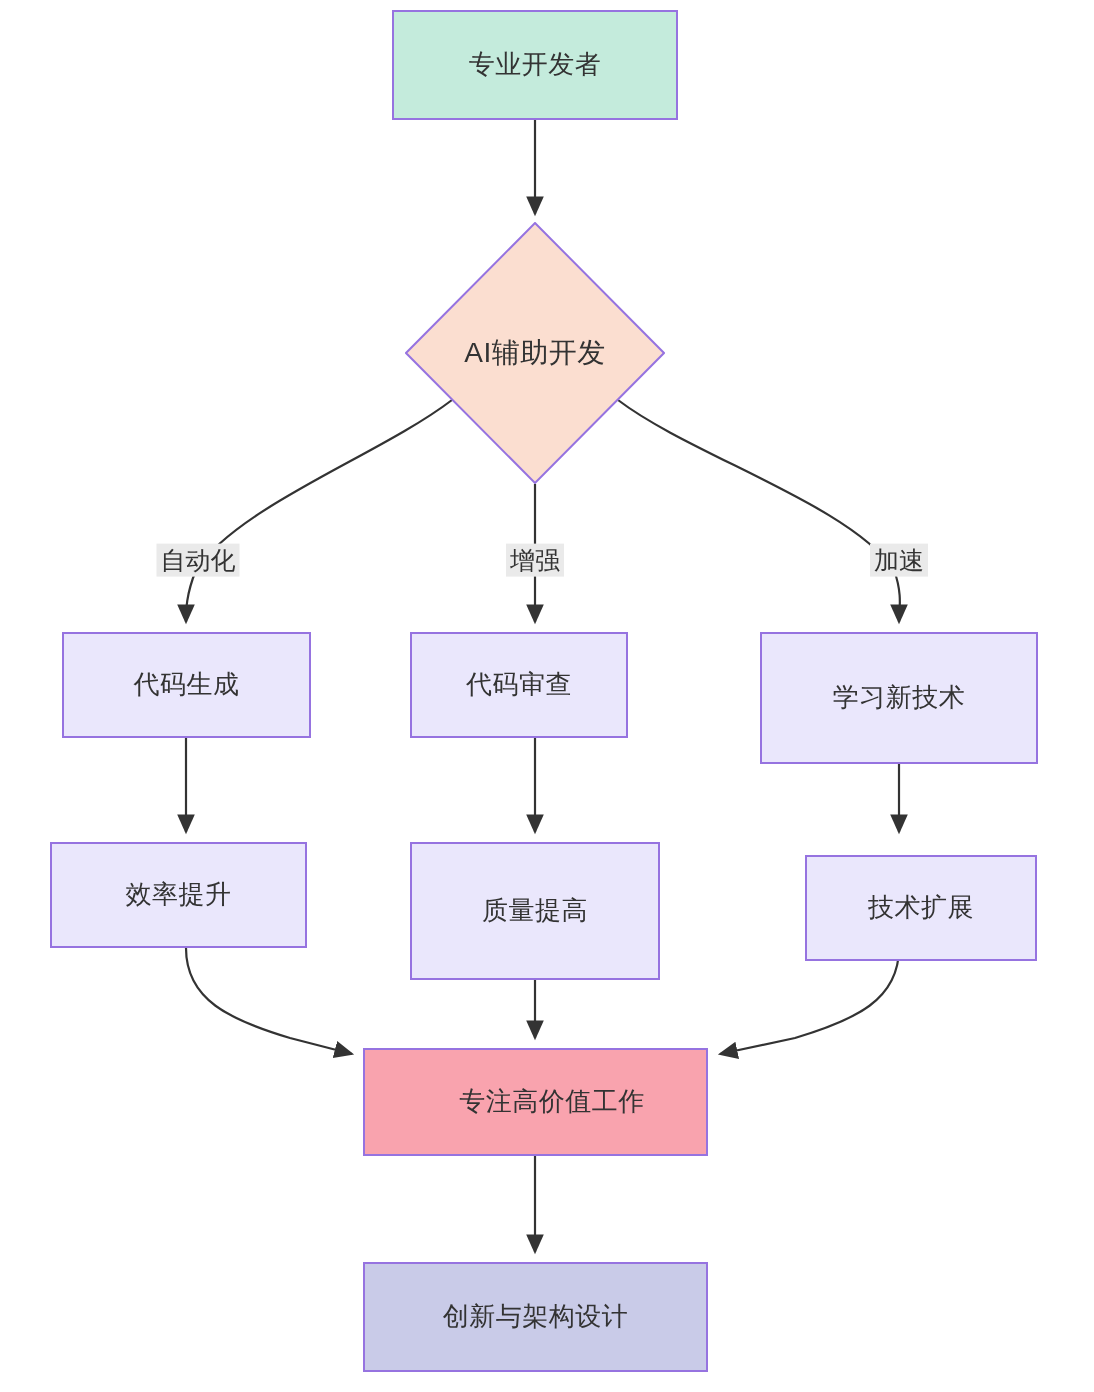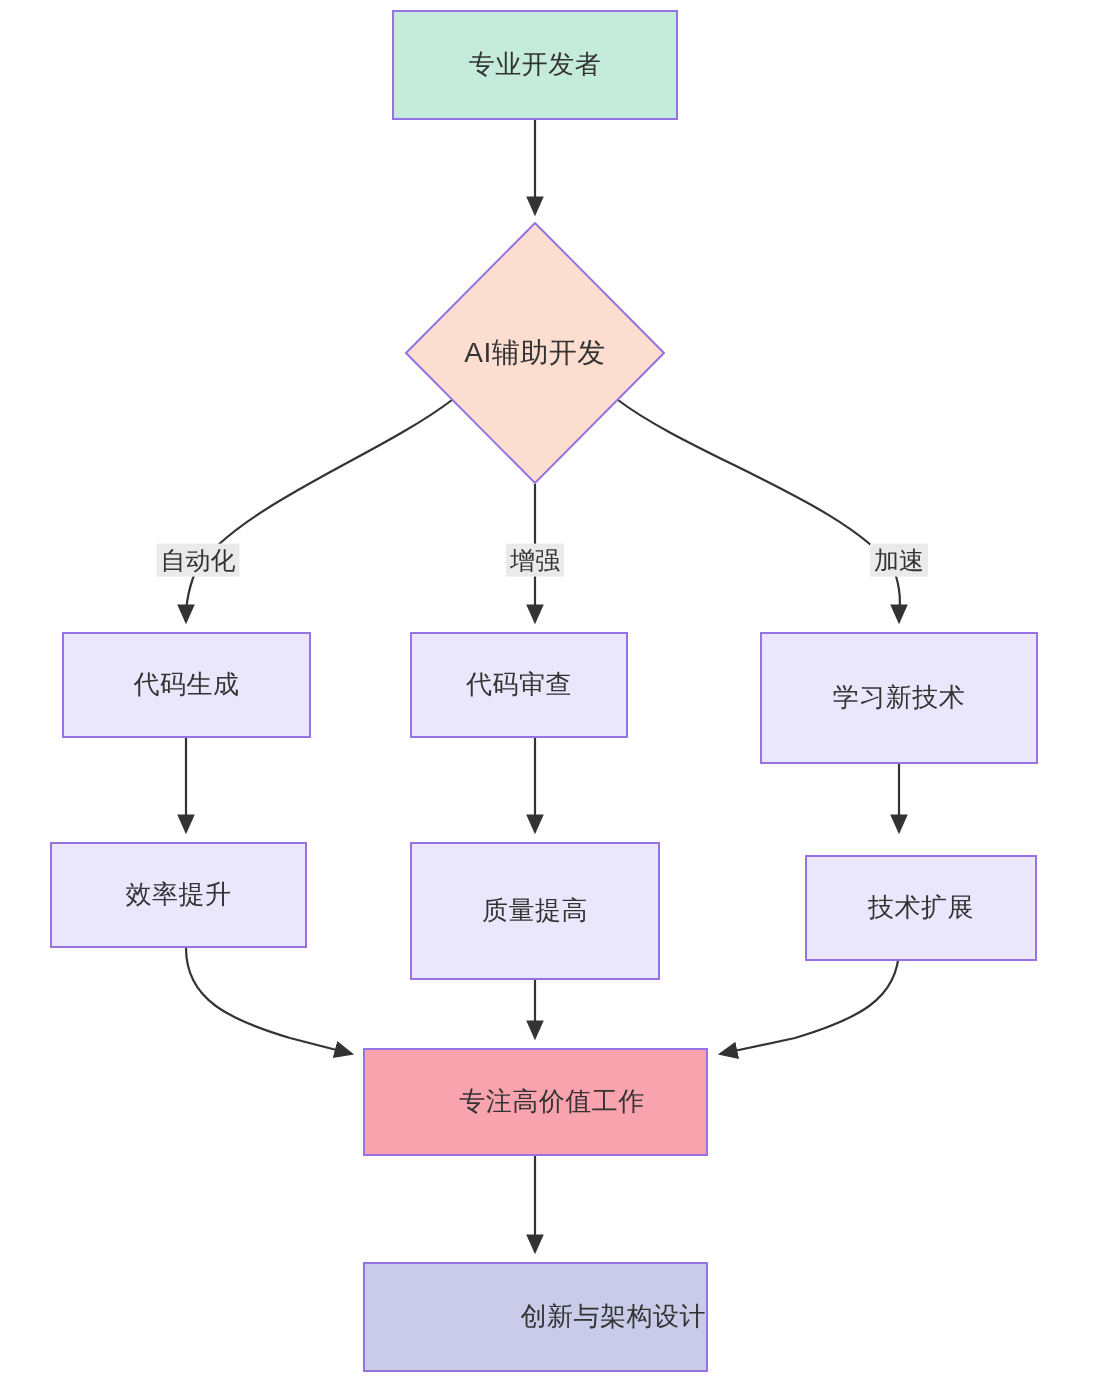--- a/index.html
+++ b/index.html
@@ -34,21 +34,21 @@
     font-size: 26px;
     line-height: 1.2;
     letter-spacing: 0.5px;
     white-space: nowrap;
   }
   .node-label { pointer-events: none; }
 
   .n-start   { background: #c4ebdc; }
   .n-process { background: #eae7fc; }
   .n-focus   { background: #f9a3ae; padding-left: 33px; }
-  .n-final   { background: #c9cbe8; justify-content: flex-end; }
+  .n-final   { background: #c9cbe8; }
 
   .diamond-wrap {
     position: absolute;
     display: flex;
     align-items: center;
     justify-content: center;
   }
   .diamond-shape {
     position: absolute;
     left: 0; top: 0;

